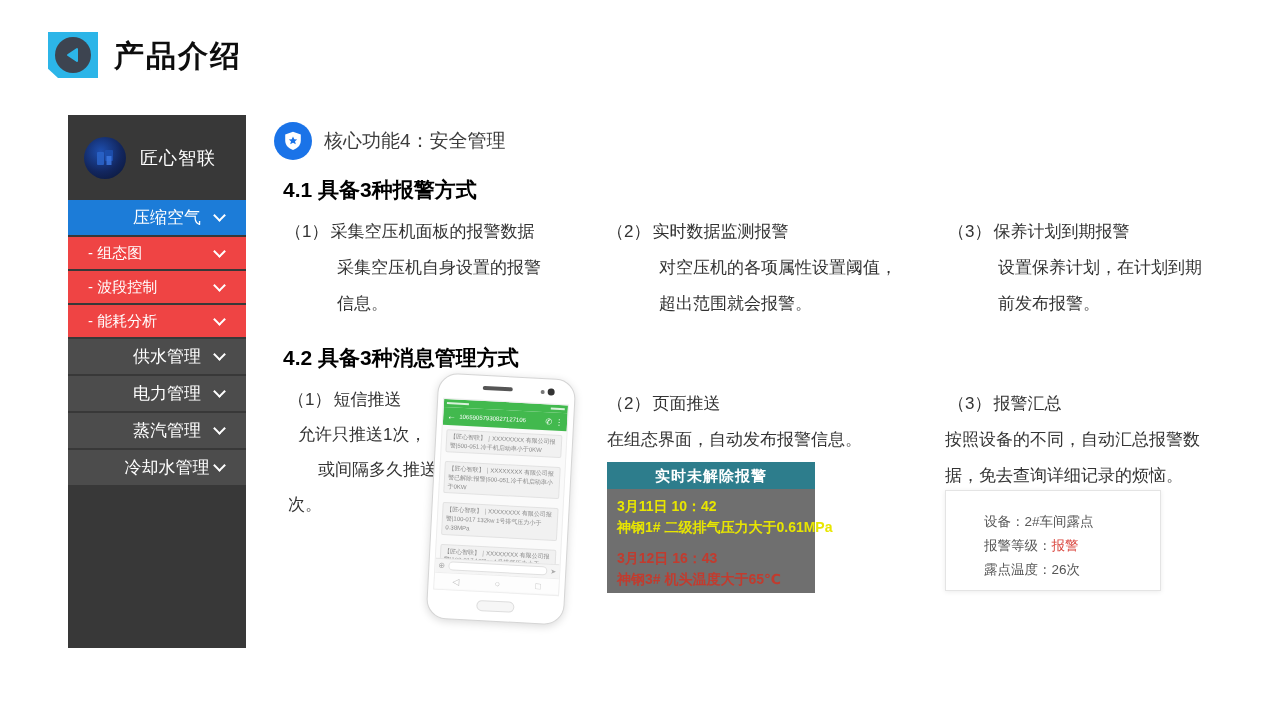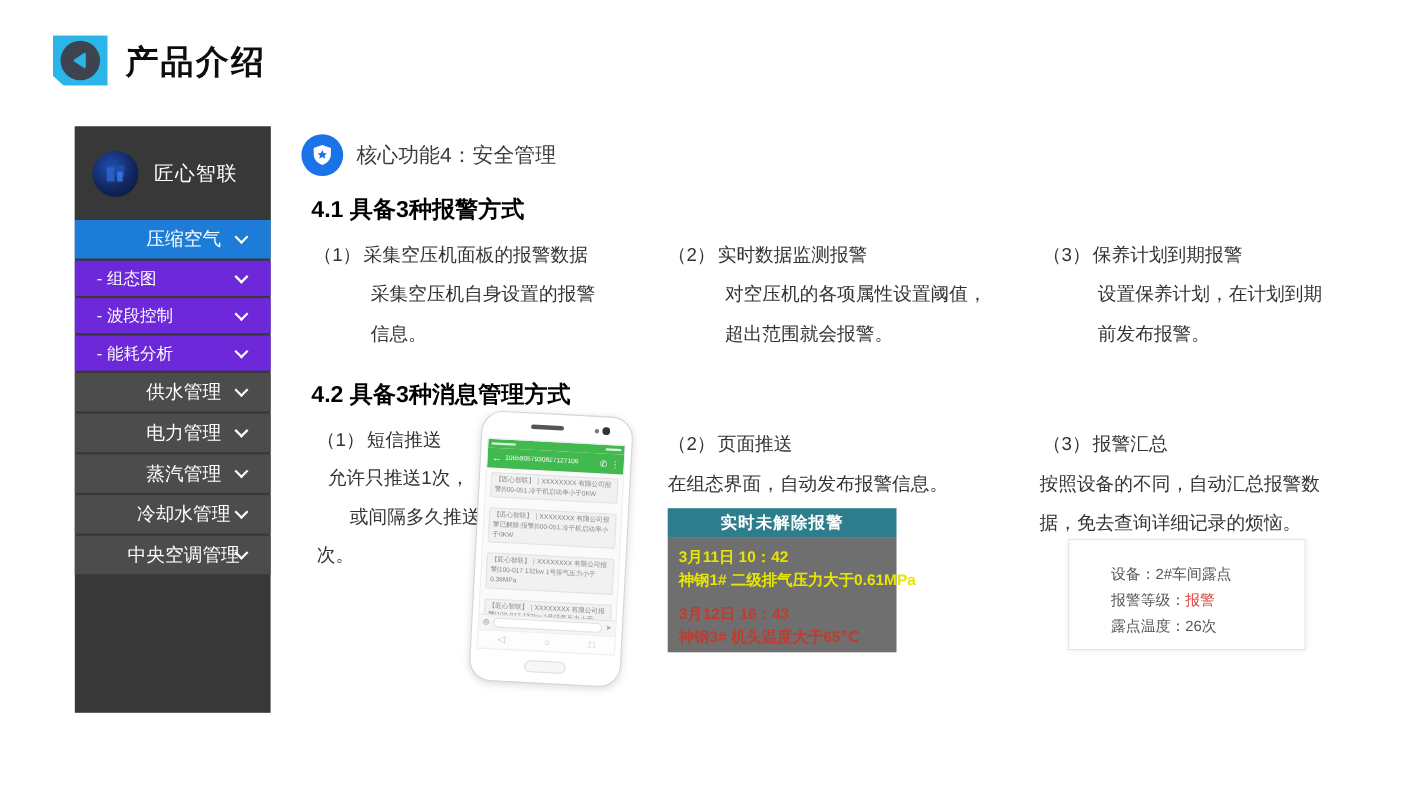--- a/index.html
+++ b/index.html
@@ -12,21 +12,21 @@
   .back-circle { width:36px; height:36px; border-radius:50%; background:#3d4450; display:flex; align-items:center; justify-content:center; }
   .page-title { position:absolute; left:114px; top:36px; font-size:30px; font-weight:900; color:#0d0d0d; letter-spacing:2px; }
 
   
   .sidebar { position:absolute; left:68px; top:115px; width:178px; height:533px; background:#383838; display:flex; flex-direction:column; }
   .brand { height:85px; display:flex; align-items:center; padding-left:16px; background:#383838; }
   .logo { width:42px; height:42px; border-radius:50%; background:radial-gradient(circle at 40% 35%, #1e4fb0 0%, #12265e 55%, #0a1430 100%); display:flex; align-items:center; justify-content:center; flex-shrink:0; }
   .brand-name { color:#fff; font-size:18px; margin-left:14px; letter-spacing:1px; }
   .nav-item { position:relative; display:flex; align-items:center; padding-left:20px; margin-bottom:2px; color:#fff; cursor:pointer; flex-shrink:0; }
   .nav-item.main { height:35px; background:#4c4c4c; font-size:17px;justify-content:center; }
-  .nav-item.sub  { height:32px; background:#6d28d9; font-size:15px; }
+  .nav-item.sub  { height:32px; background:#ef4444; font-size:15px; }
   .nav-item.active { background:#1c7cd8; }
   .chev { position:absolute; right:22px; width:9px; height:9px; border-right:2px solid #fff; border-bottom:2px solid #fff; }
   .chev.down  { transform:rotate(45deg); margin-top:-4px; }
   .chev.right { transform:rotate(-45deg); }
 
   
   .section-header { position:absolute; left:274px; top:122px; display:flex; align-items:center; }
   .shield-circle { width:38px; height:38px; border-radius:50%; background:#1a73e8; display:flex; align-items:center; justify-content:center; }
   .section-header-label { font-size:19px; color:#3c3c3c; margin-left:12px; }
 
@@ -39,21 +39,21 @@
   
   .alert-panel { position:absolute; left:607px; top:462px; width:208px; }
   .alert-title { height:27px; background:#2d7d8c; color:#fff; font-size:15px; font-weight:bold; text-align:center; line-height:27px; letter-spacing:1px; }
   .alert-body { background:#6f6f6f; height:104px; padding:7px 10px 0 10px; }
   .a-line { font-size:14px; font-weight:bold; line-height:21px; white-space:nowrap; }
   .a-yellow { color:#e8e600; }
   .a-red { color:#c23b2e; margin-top:0; }
   .a-gap { height:10px; }
 
   
-  .device-card { position:absolute; left:945px; top:490px; width:216px; height:101px; background:#fff; border:1px solid #e4e4e4; box-shadow:0 1px 5px rgba(0,0,0,0.08); padding:19px 0 16px 38px;margin-left:26px; }
+  .device-card { position:absolute; left:945px; top:490px; width:216px; height:101px; background:#fff; border:1px solid #e4e4e4; box-shadow:0 1px 5px rgba(0,0,0,0.08); padding:19px 0 16px 38px; }
   .dc-line { font-size:13.5px; color:#555; line-height:24px; white-space:nowrap; }
   .dc-red { color:#d9433b; }
 
   
   .phone { position:absolute; left:432px; top:376px; width:138px; height:246px; background:#fff; border:1px solid #d5d5d5; border-radius:20px; box-shadow:0 2px 8px rgba(0,0,0,0.15); transform:rotate(3deg); overflow:hidden; }
   .phone-top { height:24px; position:relative; }
   .speaker { position:absolute; left:44px; top:10px; width:30px; height:4px; border-radius:2px; background:#555; }
   .cam-dot  { position:absolute; right:30px; top:11px; width:4px; height:4px; border-radius:50%; background:#777; }
   .cam-dot2 { position:absolute; right:20px; top:9px; width:7px; height:7px; border-radius:50%; background:#333; }
   .phone-screen { margin:0 5px; height:192px; background:#fafafa; overflow:hidden; border:1px solid #eee; }
@@ -125,24 +125,20 @@
           <span class="chev down"></span>
       </div>
       <div class="nav-item main">
         <span>蒸汽管理</span>
           <span class="chev down"></span>
       </div>
       <div class="nav-item main">
         <span>冷却水管理</span>
           <span class="chev down"></span>
       </div>
-      <div class="nav-item main">
-        <span>中央空调管理</span>
-          <span class="chev down"></span>
-      </div>
     </nav>
   </aside>
 
   <div class="section-header">
     <div class="shield-circle">
       <svg width="22" height="22" viewBox="0 0 24 24">
         <path d="M12 2 L20.5 5 V11.5 C20.5 16.5 16.8 20.3 12 21.8 C7.2 20.3 3.5 16.5 3.5 11.5 V5 Z" fill="#ffffff"></path>
         <polygon points="12,7 13.4,10 16.6,10.3 14.2,12.4 15,15.6 12,13.9 9,15.6 9.8,12.4 7.4,10.3 10.6,10" fill="#1a73e8"></polygon>
       </svg>
     </div>

